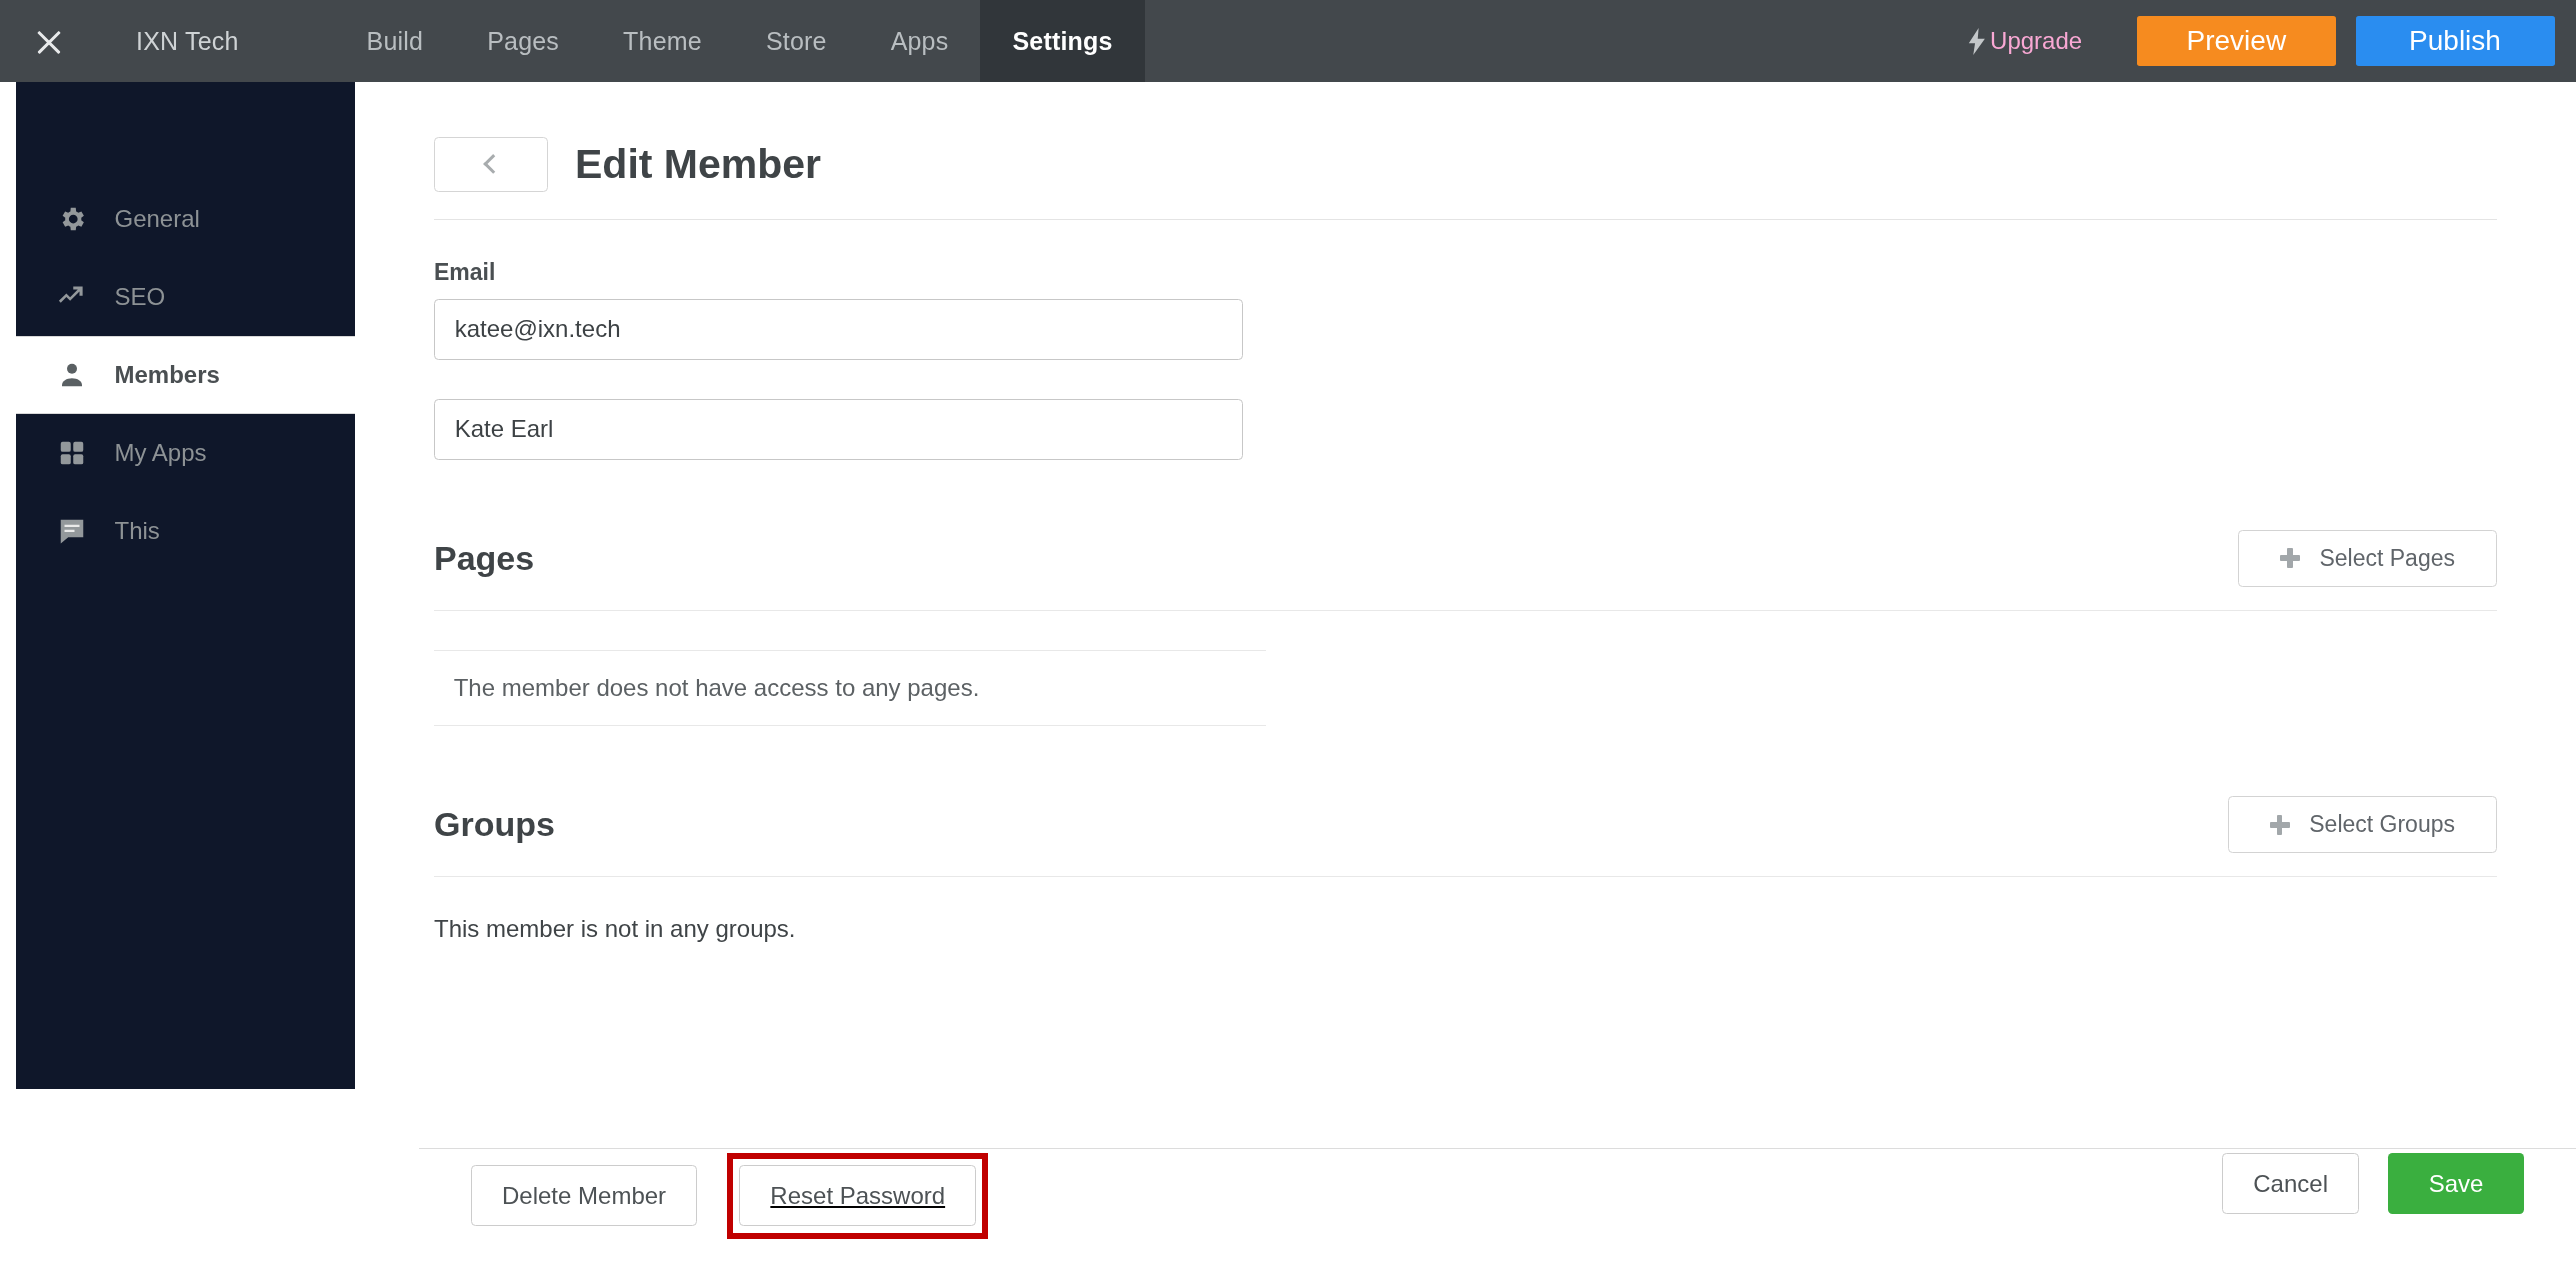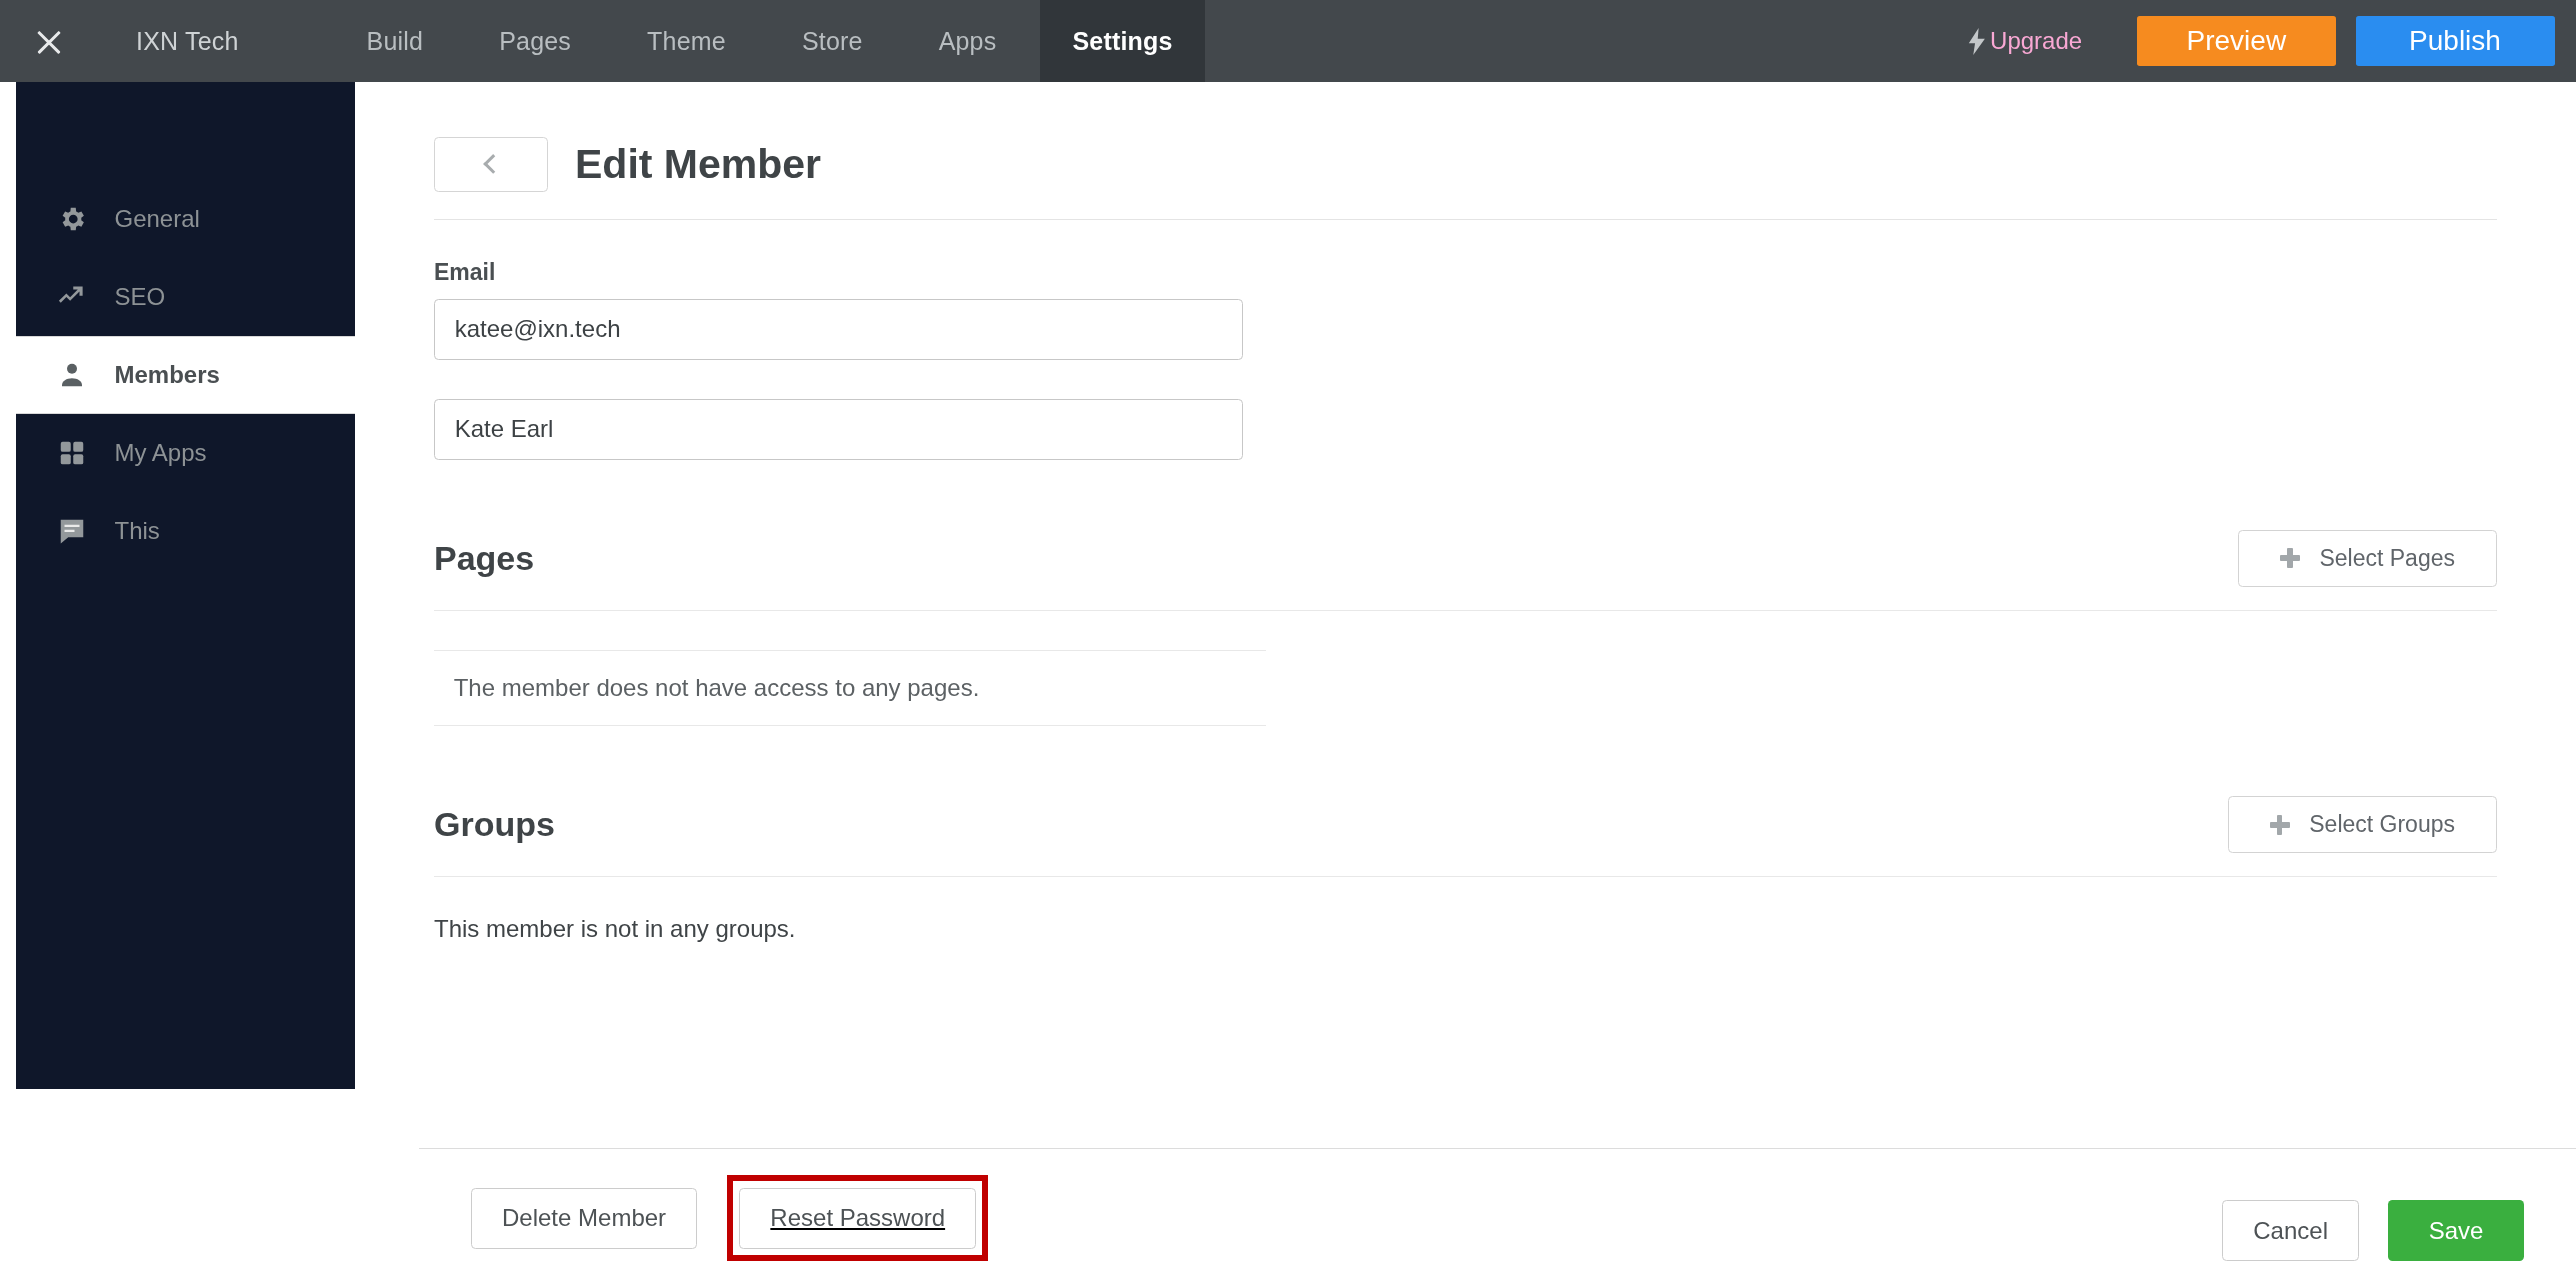--- a/index.html
+++ b/index.html
@@ -30,21 +30,21 @@
   }
   .close-glyph::before { transform: rotate(45deg); }
   .close-glyph::after  { transform: rotate(-45deg); }
 
   .site-name {
     display: flex; align-items: center;
     font-size: 25px; color: #cfd3d5; letter-spacing: 0.2px;
     padding: 0 30px; margin-left: 9px;
   }
 
-  .nav-tabs { display: flex; align-items: center; margin-left: 66px; gap: 12px; }
+  .nav-tabs { display: flex; align-items: center; margin-left: 66px; }
   .nav-tab {
     display: flex; align-items: center; padding: 0 32px;
     font-size: 25px; color: #b9bec1; letter-spacing: 0.2px;
     cursor: pointer; height: 82px;
   }
   .nav-tab.active {
     background: #31363a; color: #ffffff; font-weight: bold;
   }
 
   .topbar-right {
@@ -154,21 +154,21 @@
   }
   .plain-note {
     margin-top: 38px; font-size: 24px; color: #3f4447;
   }
 
   
   .footer {
     position: absolute; left: 419px; top: 1148px;
     width: 2157px; height: 129px;
     background: #fff; border-top: 0.9px solid #dcdcdc;
-    display: flex; align-items: flex-end; padding: 16px 52px;
+    display: flex; align-items: flex-start; padding: 4px 52px;
   }
   .footer-left { display: flex; align-items: center; gap: 30px; }
   .footer-right { margin-left: auto; display: flex; align-items: center; gap: 29px; }
   .ghost-btn {
     height: 61px; padding: 0 30px; border: 0.9px solid #cccccc; border-radius: 4.5px;
     background: #fff; font-size: 24px; color: #4d5255; cursor: pointer;
     display: flex; align-items: center; justify-content: center; white-space: nowrap;
   }
   .save-btn {
     height: 61px; min-width: 136px; border: none; border-radius: 4.5px;

